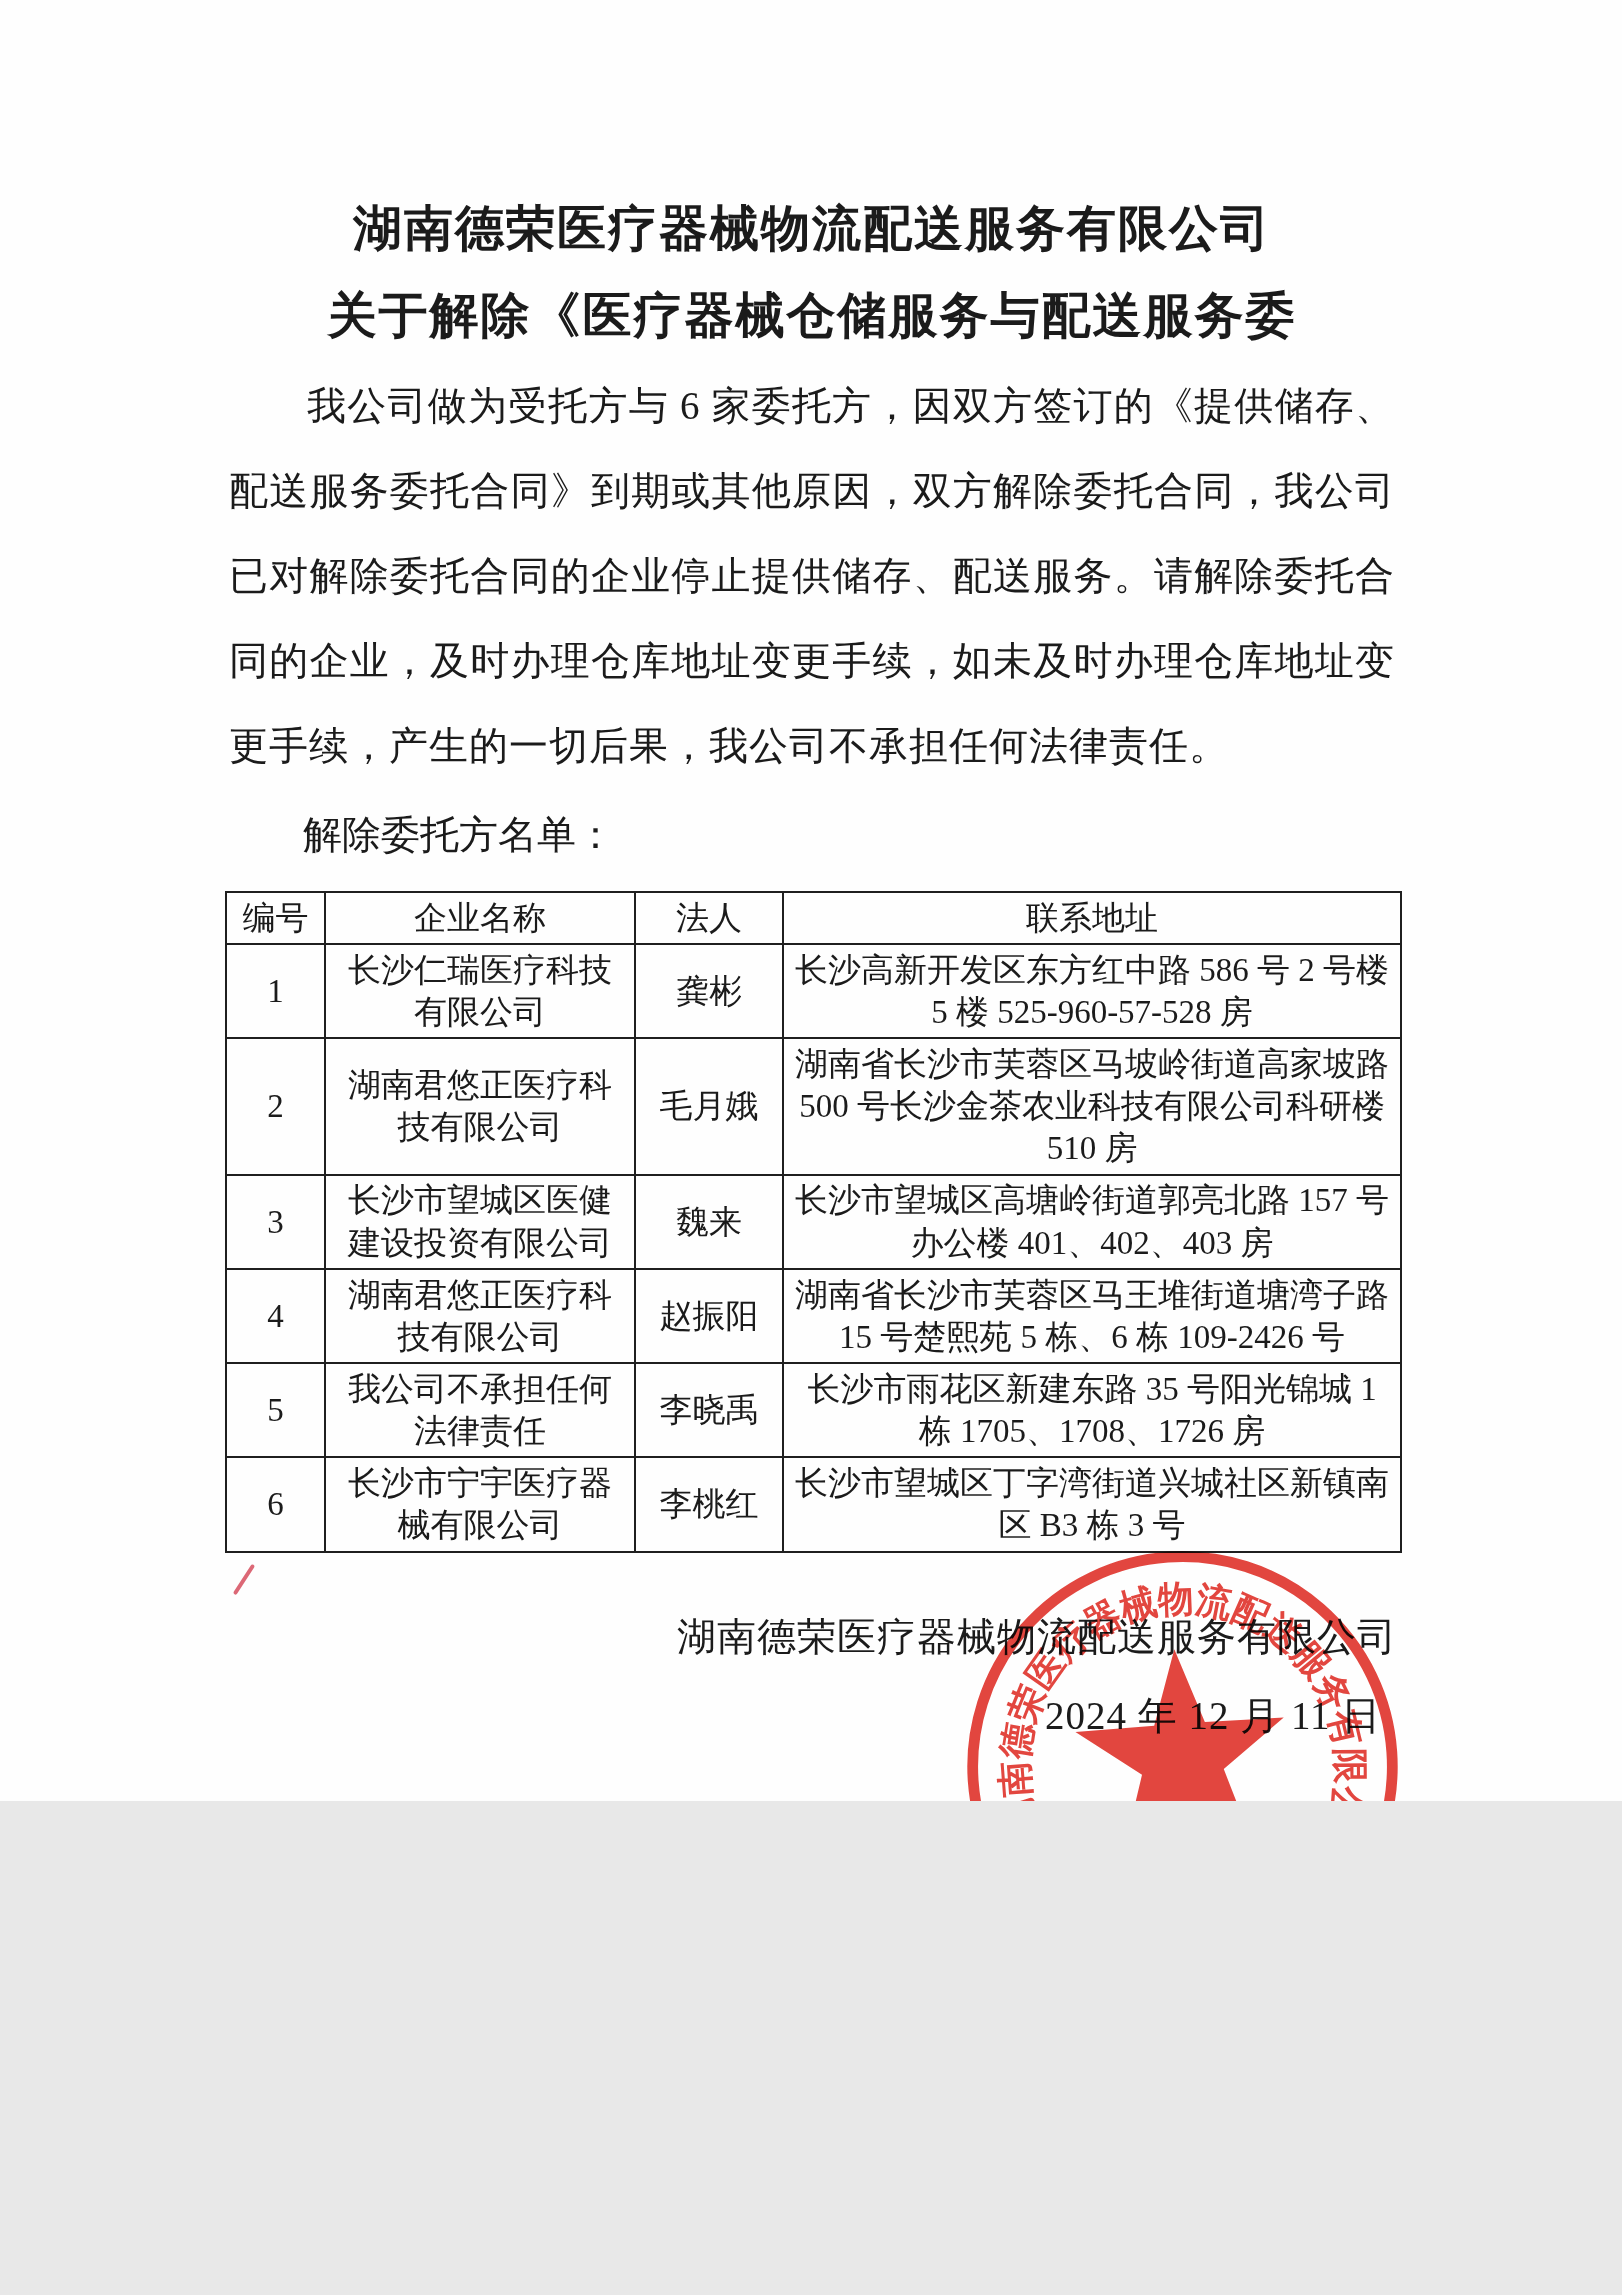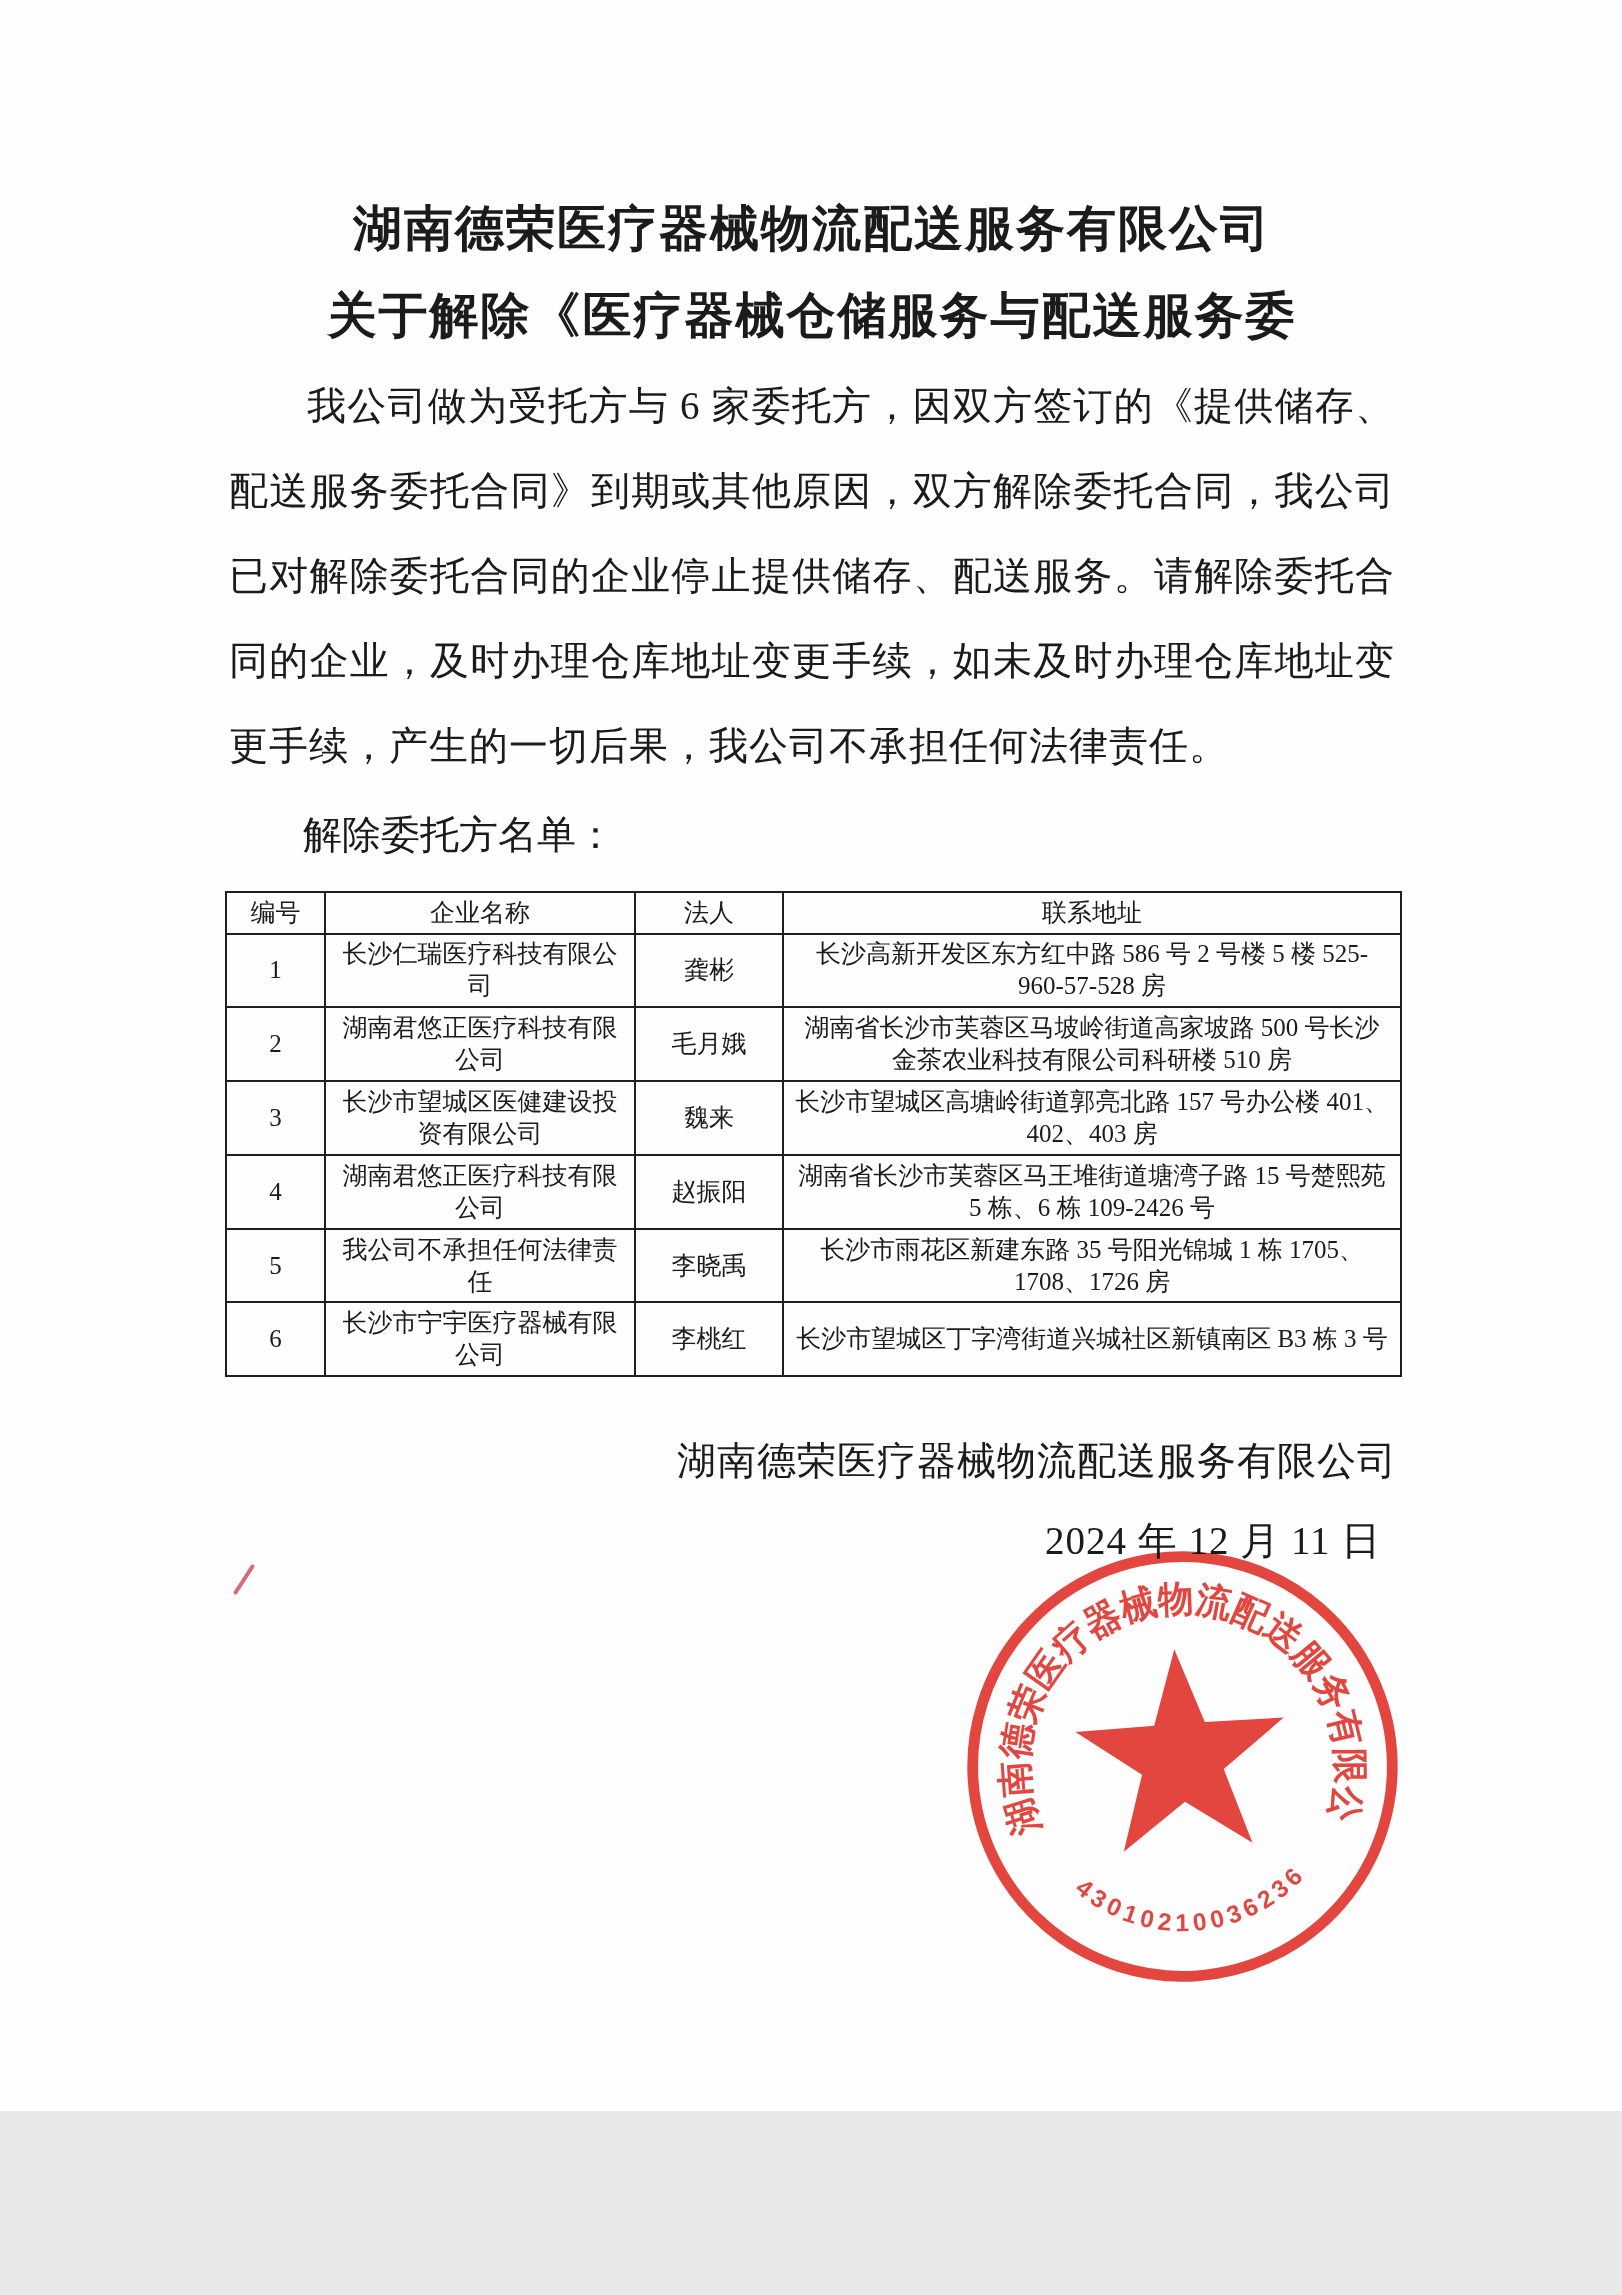--- a/index.html
+++ b/index.html
@@ -1,18 +1,18 @@
 <!DOCTYPE html>
 <html><head>
 <meta charset="utf-8">
 <style>
   html,body { margin:0; padding:0; background:#e8e8e8; }
   .page {
     position:relative;
-    width:1622px; height:2111px;
+    width:1622px; height:1801px;
     margin:0 auto;
     background:#fefefe;
     color:#1b1b1b;
     font-family:"Liberation Serif","DejaVu Serif",serif;
     overflow:hidden;
   }
   .content {
     position:absolute;
     left:225px; top:185px;
     width:1174px;
@@ -25,21 +25,21 @@
     text-indent:2em; letter-spacing:1px;
   }
   .list-intro { margin:0; font-size:39px; line-height:85px; text-indent:2em; }
   table.roster {
     border-collapse:collapse; table-layout:fixed;
     width:1174px; margin-top:13.8px;
   }
   table.roster th, table.roster td {
     border:2px solid #1f1f1f;
     text-align:center; vertical-align:middle;
-    font-size:25px; line-height:1.28; font-weight:normal;
+    font-size:33px; line-height:1.28; font-weight:normal;
     padding:3.9px 9.9px;
   }
   col.c-no   { width:99px; }
   col.c-comp { width:310px; }
   col.c-legal{ width:148px; }
   col.c-addr { width:618px; }
   .sig  { margin:57px 2px 0 0; text-align:right; font-size:39px; letter-spacing:1px; }
   .date { margin:25.6px 17.7px 0 0; text-align:right; font-size:39px; letter-spacing:1px; }
   .seal {
     position:absolute; left:957px; top:1541px;

